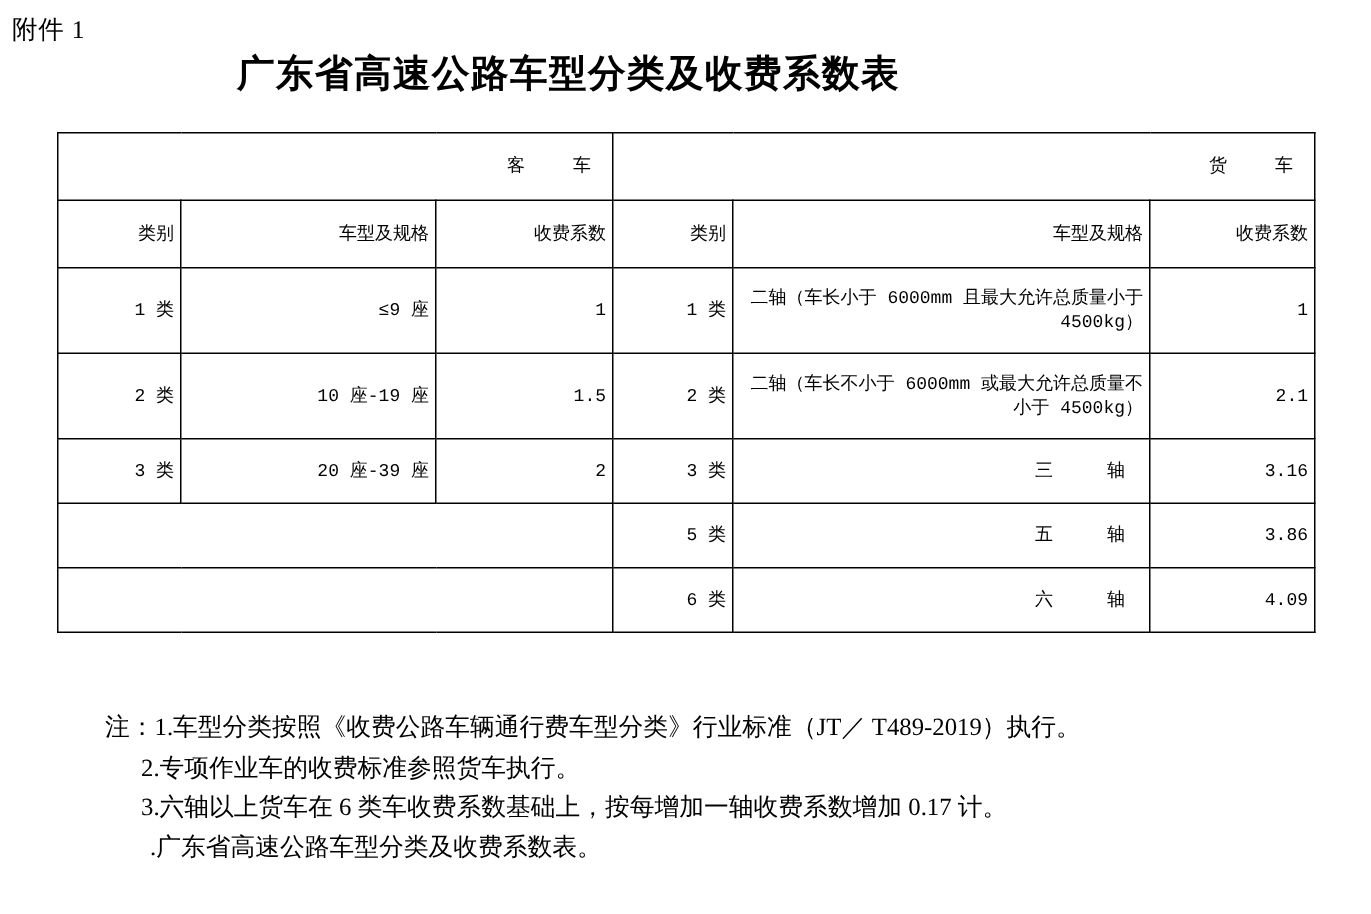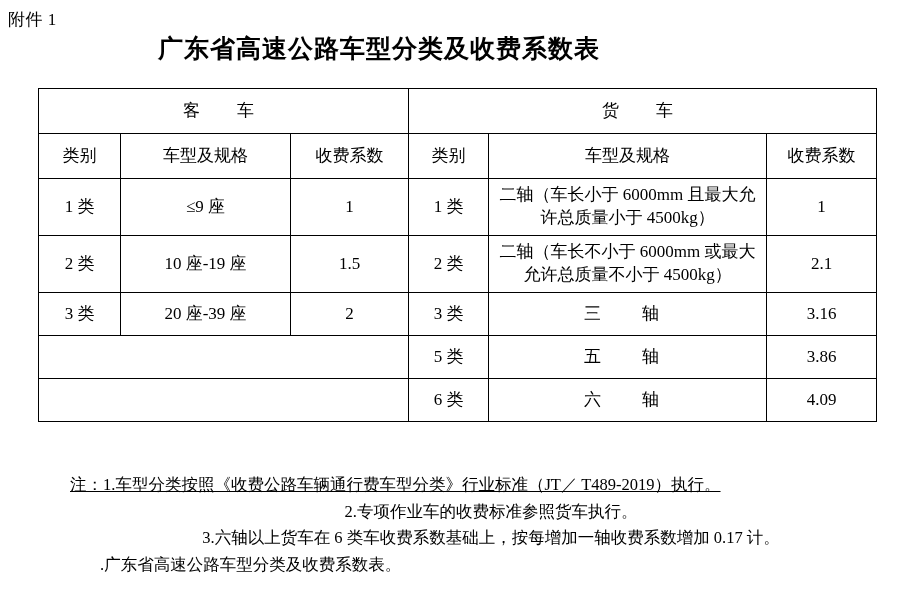--- a/index.html
+++ b/index.html
@@ -47,25 +47,25 @@
     top: 88px;
     width: 838px;
   }
   table.fee-table {
     border-collapse: collapse;
     width: 838px;
     table-layout: fixed;
   }
   table.fee-table td, table.fee-table th {
     border: 1px solid #000000;
-    text-align: center;
+    text-align: right;
     vertical-align: middle;
-    font-size: 17px;
+    font-size: 12px;
     font-weight: normal;
-    font-family: Liberation Serif, serif;
+    font-family: Liberation Mono, monospace;
     padding: 2px 4px;
     line-height: 1.35;
   }
   .grp-head {
     font-size: 19px;
     font-weight: bold;
     letter-spacing: 10px;
     padding-left: 10px;
     height: 40px;
   }
@@ -107,25 +107,23 @@
     width: 850px;
     font-size: 16.5px;
     line-height: 1.62;
     font-family: "Liberation Serif", "DejaVu Serif", serif;
   }
   .notes .note-line {
     white-space: nowrap;
   }
   .notes .note-first {
     padding-left: 32px;
-    text-decoration: underline;
   }
   .notes .note-indent {
     padding-left: 56px;
-    text-align: center;
   }
   .notes .note-indent2 {
     padding-left: 62px;
   }
 </style>
 </head>
 <body>
 
 <div class="page">
 

